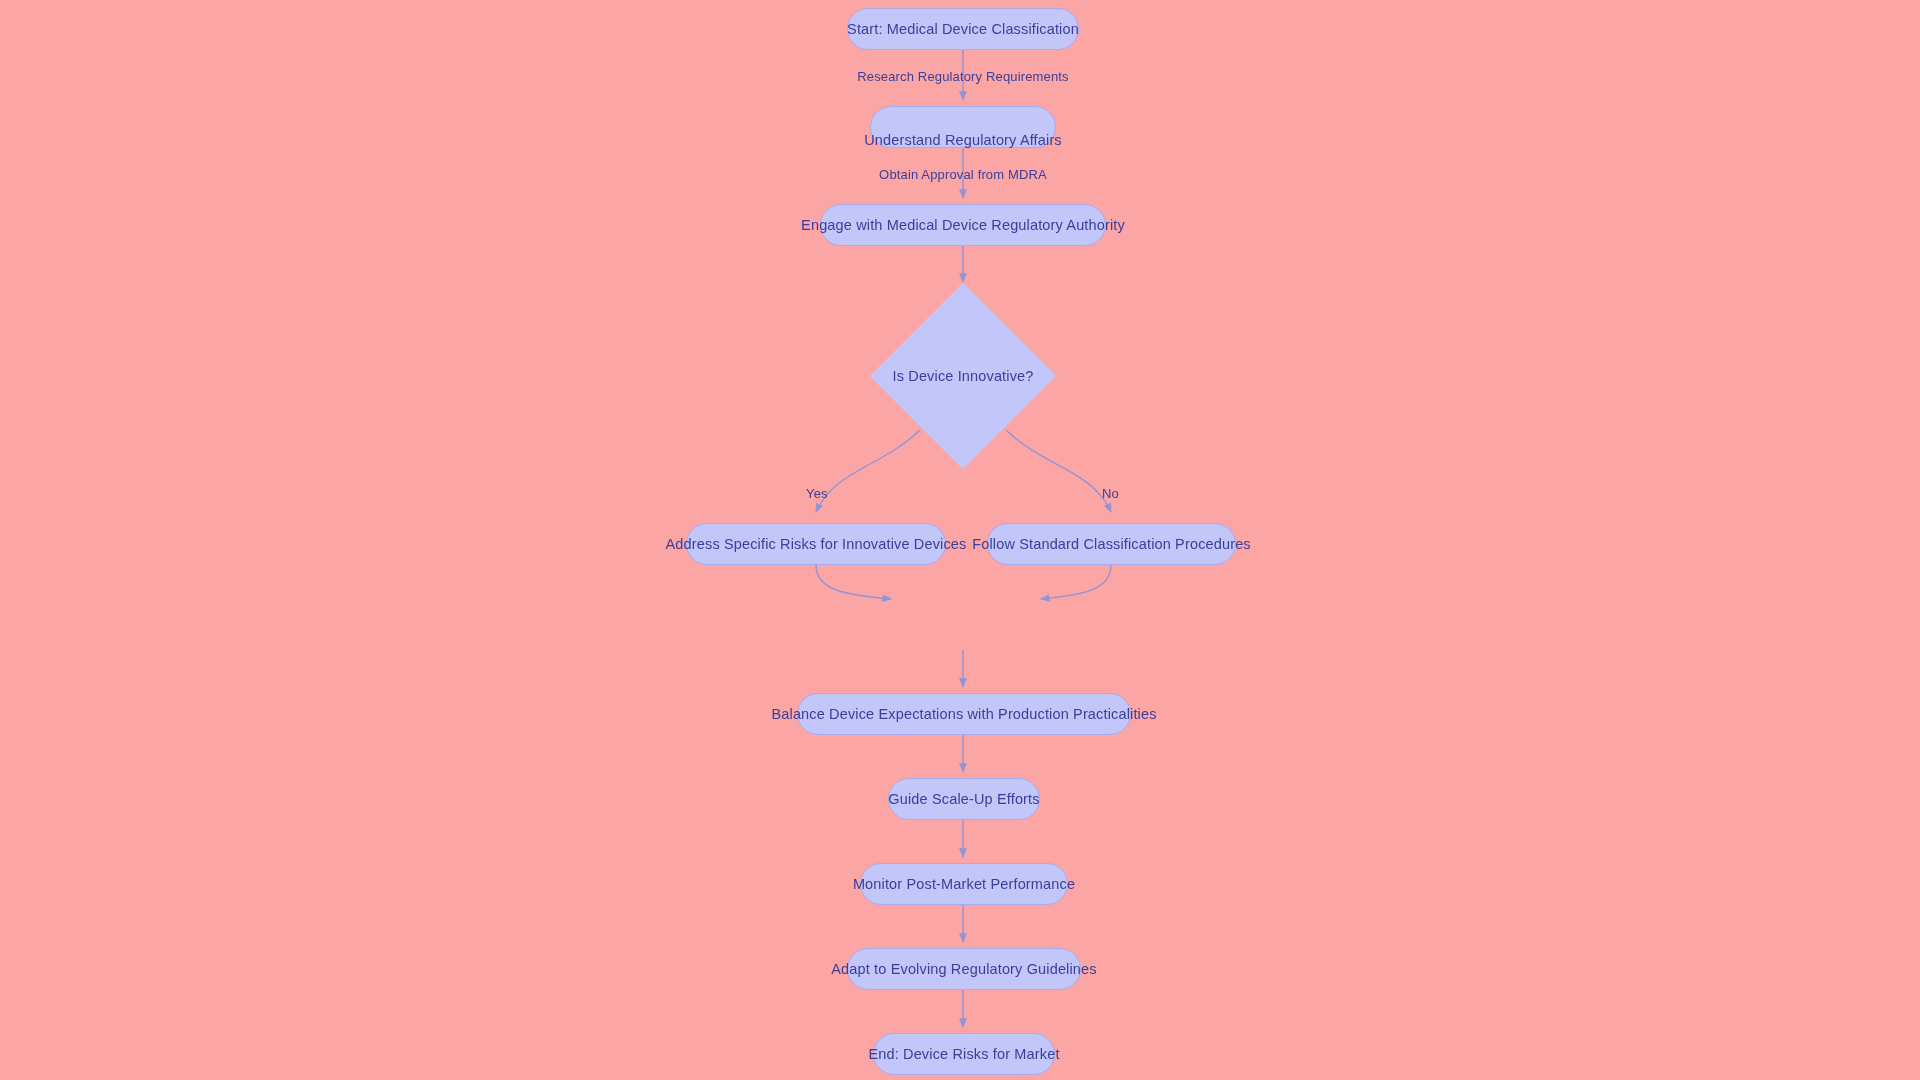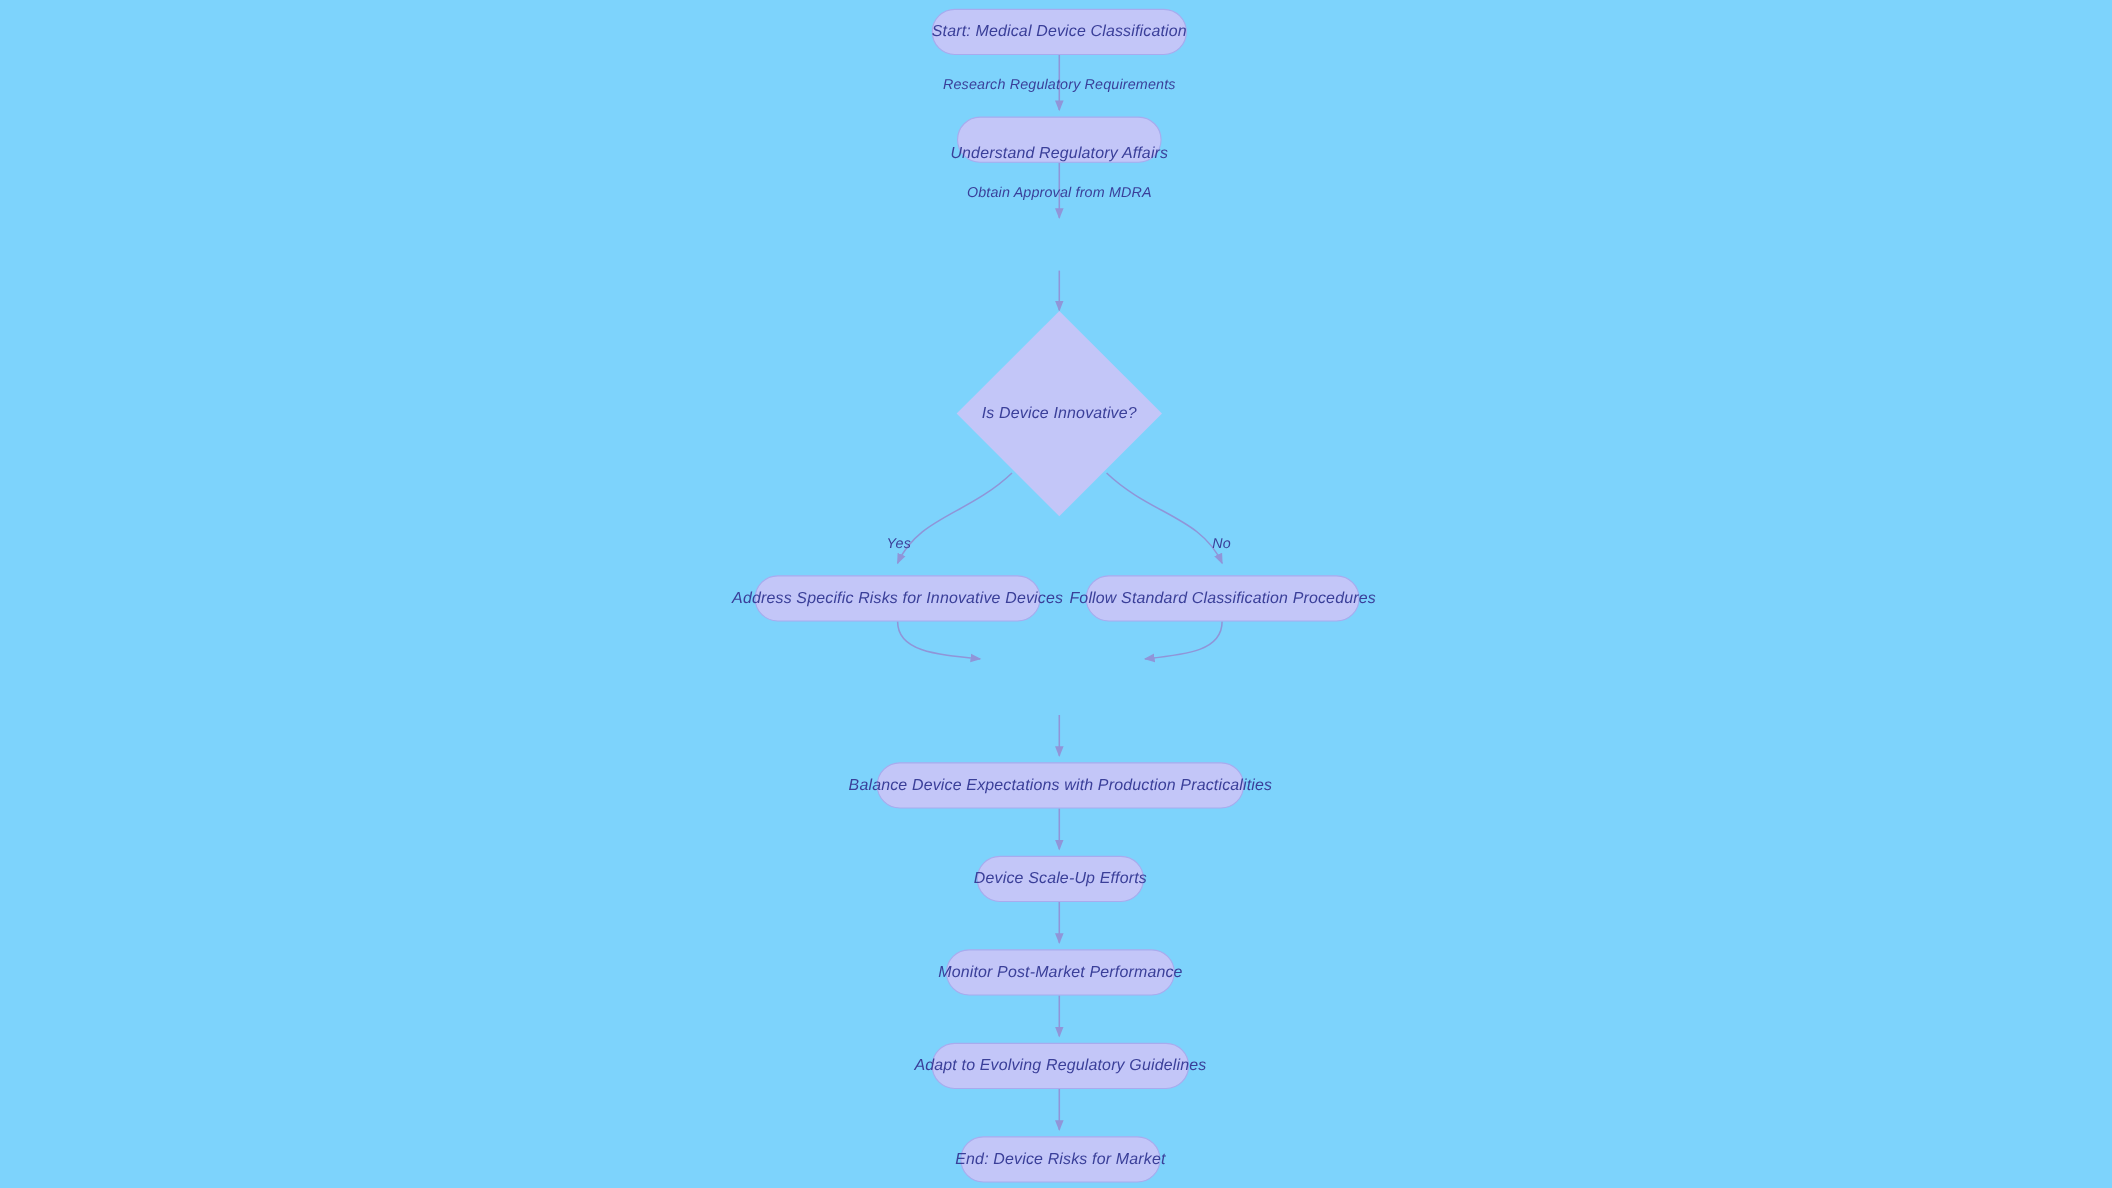--- a/index.html
+++ b/index.html
@@ -11,22 +11,21 @@
   body {
     width: 1920px;
     height: 1080px;
     overflow: hidden;
     font-family: "Liberation Sans", "DejaVu Sans", sans-serif;
   }
   #flow-canvas {
     position: relative;
     width: 1920px;
     height: 1080px;
-    background: #7dd3fc;
-    font-style: italic;
+    background: #fca5a5;
   }
   #edge-layer {
     position: absolute;
     left: 0;
     top: 0;
     width: 1920px;
     height: 1080px;
     pointer-events: none;
   }
   .node {
@@ -125,41 +124,44 @@
   </svg>
 
   <div class="node" style="left:847px; top:8px; width:232px; height:42px;">
     <span class="node-label">Start: Medical Device Classification</span>
   </div>
 
   <div class="node" style="left:870px; top:106px; width:186px; height:42px;align-items:flex-end;">
     <span class="node-label">Understand Regulatory Affairs</span>
   </div>
 
+  <div class="node" style="left:820px; top:204px; width:286px; height:42px;">
+    <span class="node-label">Engage with Medical Device Regulatory Authority</span>
+  </div>
 
   <div class="decision" style="left:897px; top:310px; width:132px; height:132px;">
     <span class="diamond-shape"></span>
     <span class="decision-label">Is Device Innovative?</span>
   </div>
 
   <div class="node" style="left:686px; top:523px; width:260px; height:42px;">
     <span class="node-label">Address Specific Risks for Innovative Devices</span>
   </div>
 
   <div class="node" style="left:987px; top:523px; width:249px; height:42px;">
     <span class="node-label">Follow Standard Classification Procedures</span>
   </div>
 
 
   <div class="node" style="left:797px; top:693px; width:334px; height:42px;">
     <span class="node-label">Balance Device Expectations with Production Practicalities</span>
   </div>
 
   <div class="node" style="left:888px; top:778px; width:152px; height:42px;">
-    <span class="node-label">Device Scale-Up Efforts</span>
+    <span class="node-label">Guide Scale-Up Efforts</span>
   </div>
 
   <div class="node" style="left:847px; top:948px; width:234px; height:42px;">
     <span class="node-label">Adapt to Evolving Regulatory Guidelines</span>
   </div>
 
   <div class="node" style="left:860px; top:863px; width:208px; height:42px;">
     <span class="node-label">Monitor Post-Market Performance</span>
   </div>
 

